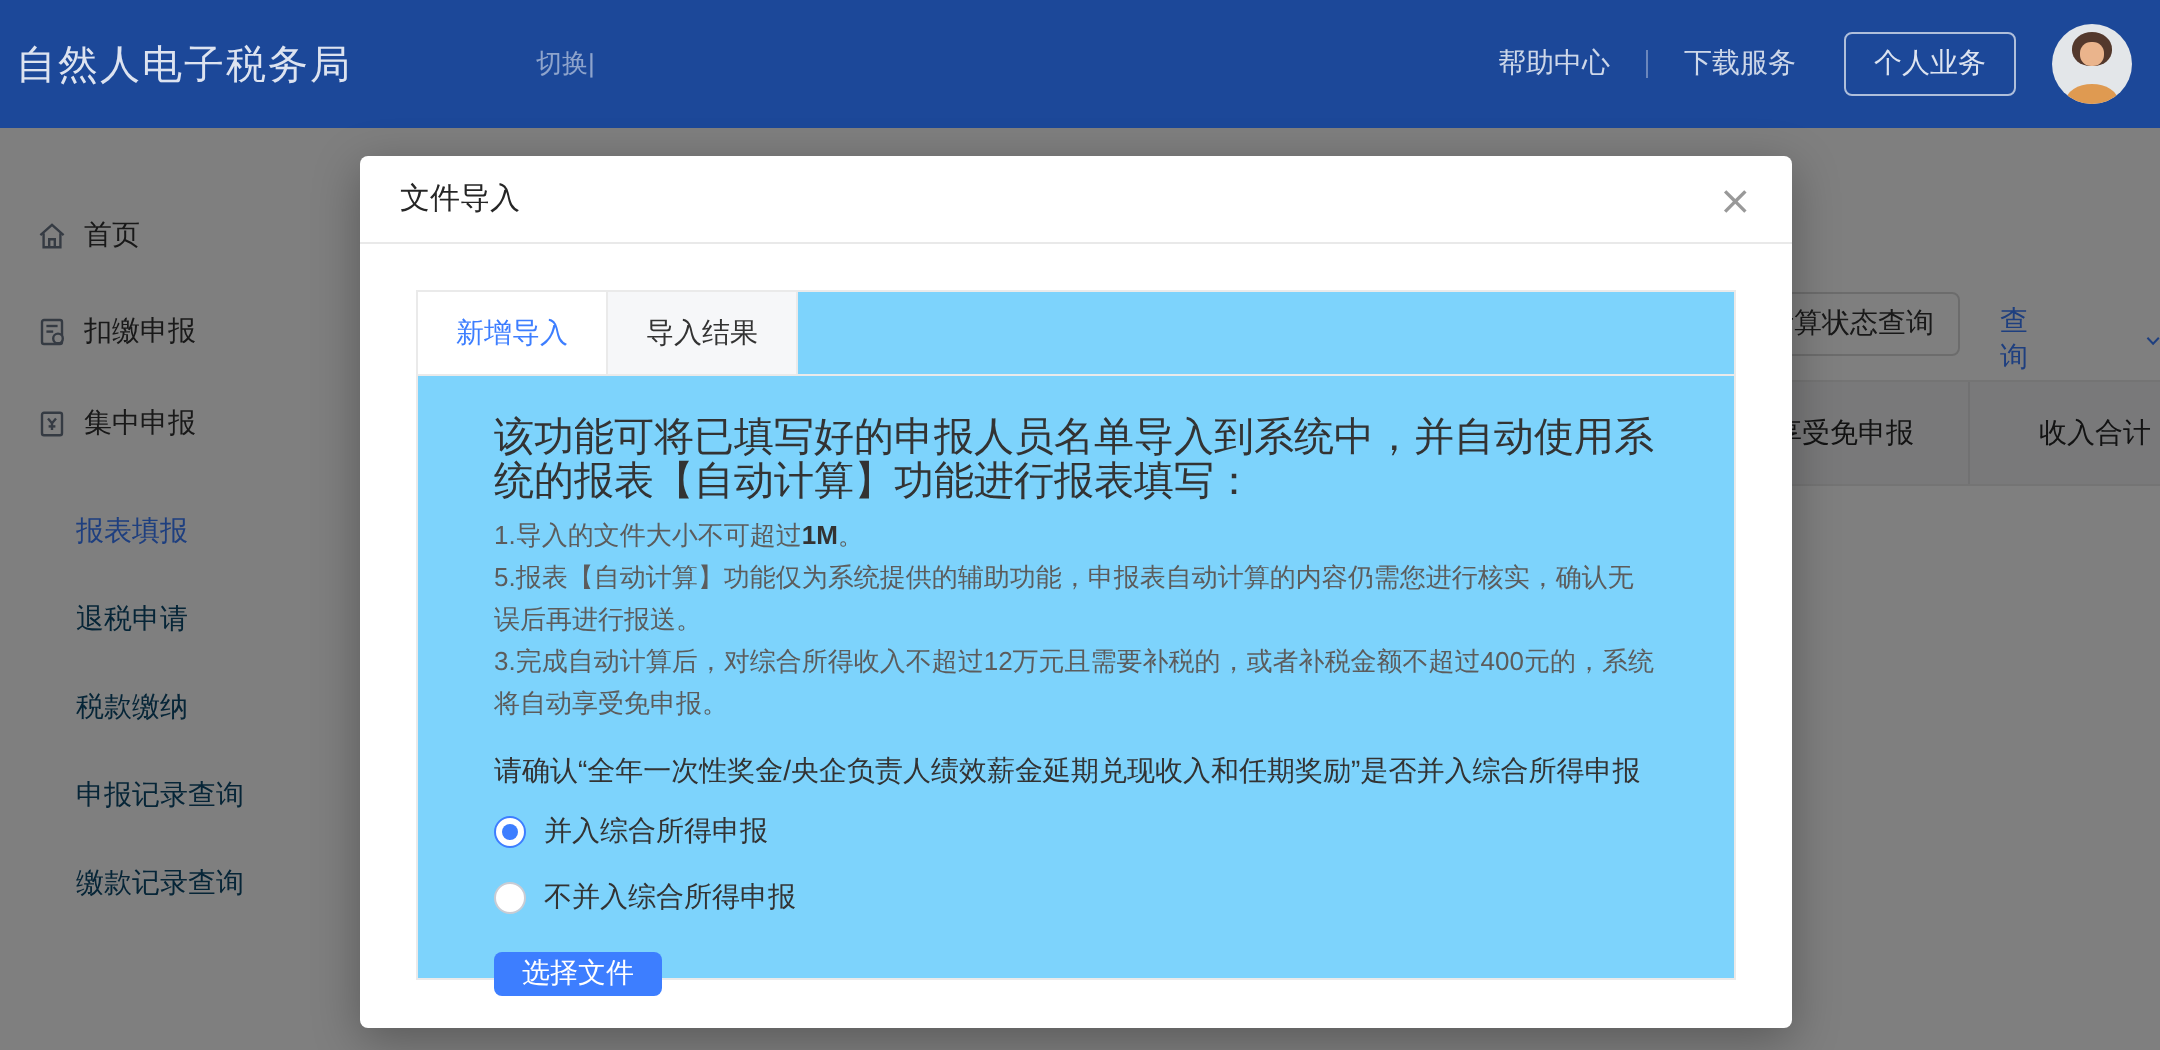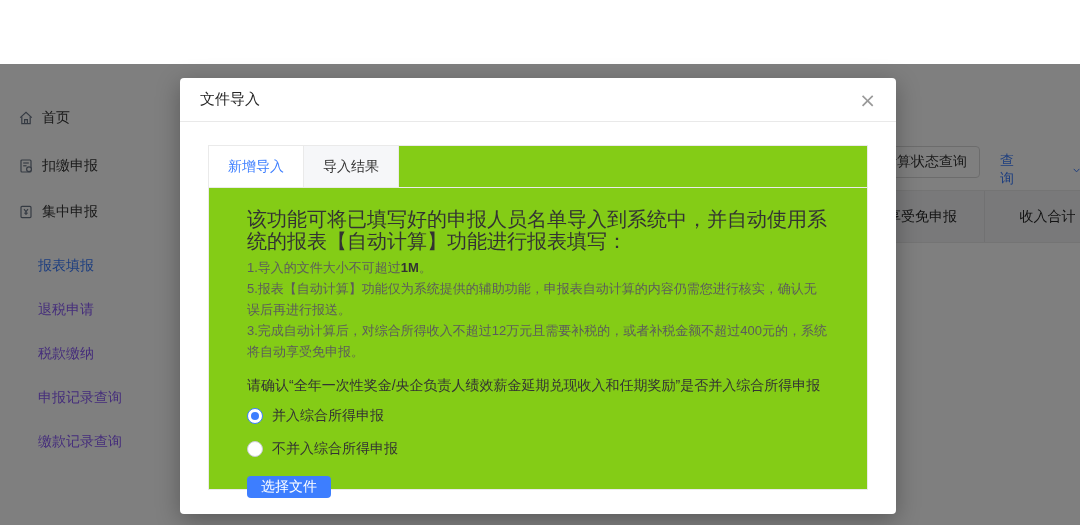--- a/index.html
+++ b/index.html
@@ -19,41 +19,41 @@
   .avatar .face { position:absolute; top:9px; left:14px; width:12px; height:12px; background:#eab48c; border-radius:46%; }
   .avatar .bodyshape { position:absolute; bottom:-7px; left:7px; width:26px; height:17px; background:#df9a51; border-radius:50% 50% 0 0; }
 
   
   .app-body { position:absolute; top:64px; left:0; width:1080px; height:461px; background:#fff; }
   .sidebar { position:absolute; left:0; top:0; width:200px; height:523px; background:#fff; padding-top:32px; }
   .menu-item { display:flex; align-items:center; height:44px; padding-left:18px; font-size:14px; color:#333; cursor:pointer; }
   .menu-item .micon { width:16px; height:16px; margin-right:8px; flex:0 0 auto; }
   .menu-item.gap-s { margin-top:4px; }
   .menu-item.gap-m { margin-top:2px; }
-  .menu-sub { display:flex; align-items:center; height:44px; padding-left:38px; font-size:14px; color:#8b5cf6; cursor:pointer; }
+  .menu-sub { display:flex; align-items:center; height:44px; padding-left:38px; font-size:14px; color:#0c4a6e; cursor:pointer; }
   .menu-sub.active { color:#3d7eff; }
 
   .main { position:absolute; left:200px; top:0; width:880px; height:461px; background:#fff; }
   .status-btn { position:absolute; left:670px; top:82px; height:32px; padding:0 12px; background:#fff; border:1px solid #d9d9d9; border-radius:4px; font-size:14px; color:#333; white-space:nowrap; cursor:pointer; }
   .query-link { position:absolute; left:800px; top:88px; display:flex; align-items:center; font-size:14px; color:#3d7eff; cursor:pointer;gap:48px; }
   .query-link svg { margin-left:5px; }
   .bg-table-header { position:absolute; left:560px; top:126px; height:53px; display:flex; background:#f2f3f5; border-top:1px solid #e8e8e8; border-bottom:1px solid #e8e8e8; }
   .bg-th { display:flex; align-items:center; justify-content:center; font-size:14px; font-weight:500; color:#262626; border-right:1px solid #e2e3e5; white-space:nowrap; }
   .bg-th.c0 { width:100px; }
   .bg-th.c1 { width:125px; }
   .bg-th.c2 { width:125px; border-right:none; }
 
   
   .overlay { position:absolute; top:64px; left:0; width:1080px; height:461px; background:rgba(0,0,0,0.5); z-index:10; }
   .modal { position:absolute; left:180px; top:78px; width:716px; height:436px; background:#fff; border-radius:4px; box-shadow:0 6px 24px rgba(0,0,0,0.3); z-index:20; }
   .modal-header { height:44px; display:flex; align-items:center; padding:0 20px; border-bottom:1px solid #e9e9e9; }
   .modal-title { font-size:15px; color:#262626; }
   .modal-close { margin-left:auto; font-size:20px; line-height:1; color:#999; cursor:pointer; font-family:"DejaVu Sans",sans-serif; }
 
-  .tab-card { position:absolute; left:28px; top:67px; width:660px; height:345px; border:1px solid #eaeaea; background:#84cc16; }
+  .tab-card { position:absolute; left:28px; top:67px; width:660px; height:345px; border:1px solid #eaeaea; background:#7dd3fc; }
   .tab-bar { height:42px; display:flex; border-bottom:1px solid #eaeaea; }
   .tab { width:95px; display:flex; align-items:center; justify-content:center; font-size:14px; cursor:pointer; }
   .tab.active { background:#fff; color:#3d7eff; border-right:1px solid #eaeaea; }
   .tab.inactive { background:#f6f7f9; color:#333; border-right:1px solid #eaeaea; border-left:0; }
 
   .tab-content { padding:20px 38px 0 38px; }
   .intro { font-size:20px; color:#333; line-height:22px; }
   .notes { margin-top:5px; font-size:13px; color:#5c5c5c; line-height:21px; }
   .notes b { color:#333; }
   .question { margin-top:12px; font-size:14px; color:#333; line-height:22px; }
@@ -62,20 +62,35 @@
   .radio-circle.on { border:1px solid #3d7eff; }
   .radio-circle.on::after { content:""; position:absolute; left:3px; top:3px; width:8px; height:8px; border-radius:50%; background:#3d7eff; }
   .radio-circle.off { border:1px solid #c9ccd4; }
   .choose-btn { margin-top:14px; height:22px; min-width:82px; padding:0 14px; background:#3d7eff; border:none; border-radius:4px; color:#fff; font-size:14px; cursor:pointer; font-family:inherit; }
 </style>
 </head>
 <body>
 
 <div class="stage">
 
+  <div class="header">
+    <div class="brand">自然人电子税务局</div>
+    <div class="switch">切换|</div>
+    <div class="header-right">
+      <span class="hlink">帮助中心</span>
+      <span class="hdivider"></span>
+      <span class="hlink">下载服务</span>
+      <button class="personal-btn">个人业务</button>
+      <div class="avatar">
+        <div class="hair"></div>
+        <div class="face"></div>
+        <div class="bodyshape"></div>
+      </div>
+    </div>
+  </div>
 
   <div class="app-body">
     <div class="sidebar">
       <div class="menu-item">
         <svg class="micon" viewBox="0 0 16 16" fill="none" stroke="#6b7687" stroke-width="1.2">
           <path d="M2.2 7.6 L8 2.4 L13.8 7.6"></path>
             <path d="M3.8 6.6 V13.6 H12.2 V6.6"></path>
             <path d="M6.6 13.6 V9.6 H9.4 V13.6"></path>
         </svg>
         <span>首页</span>

